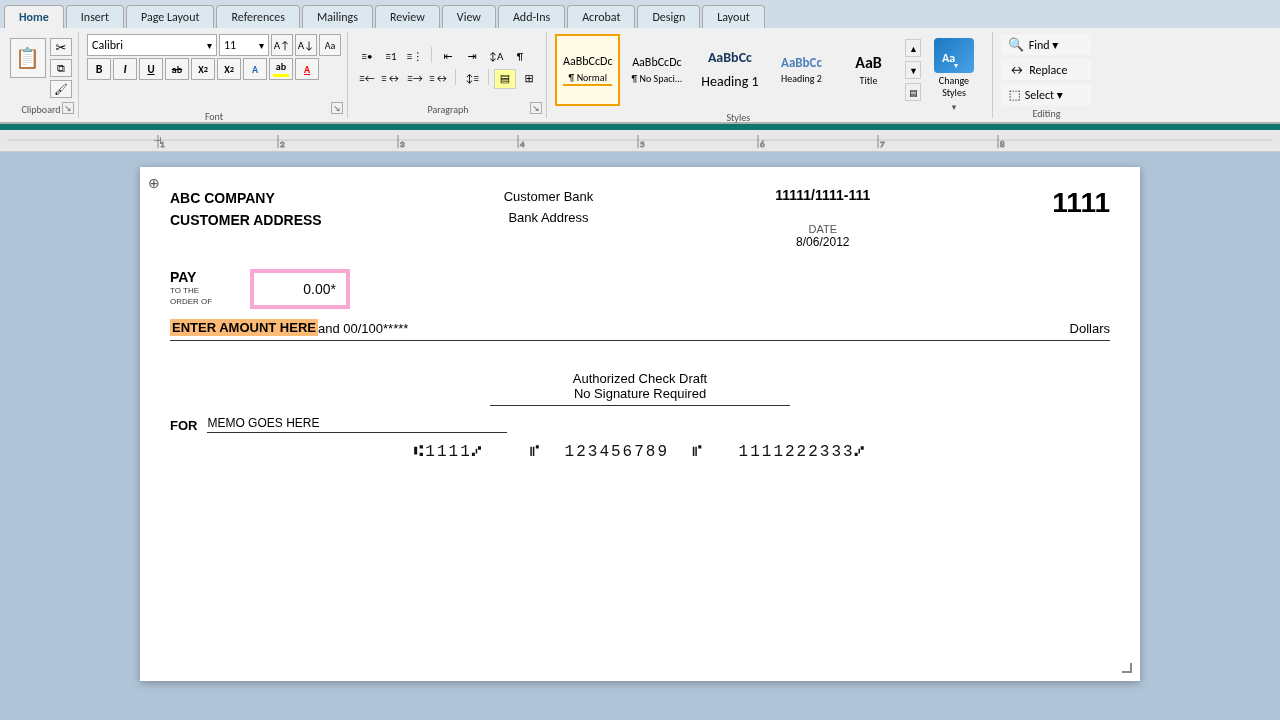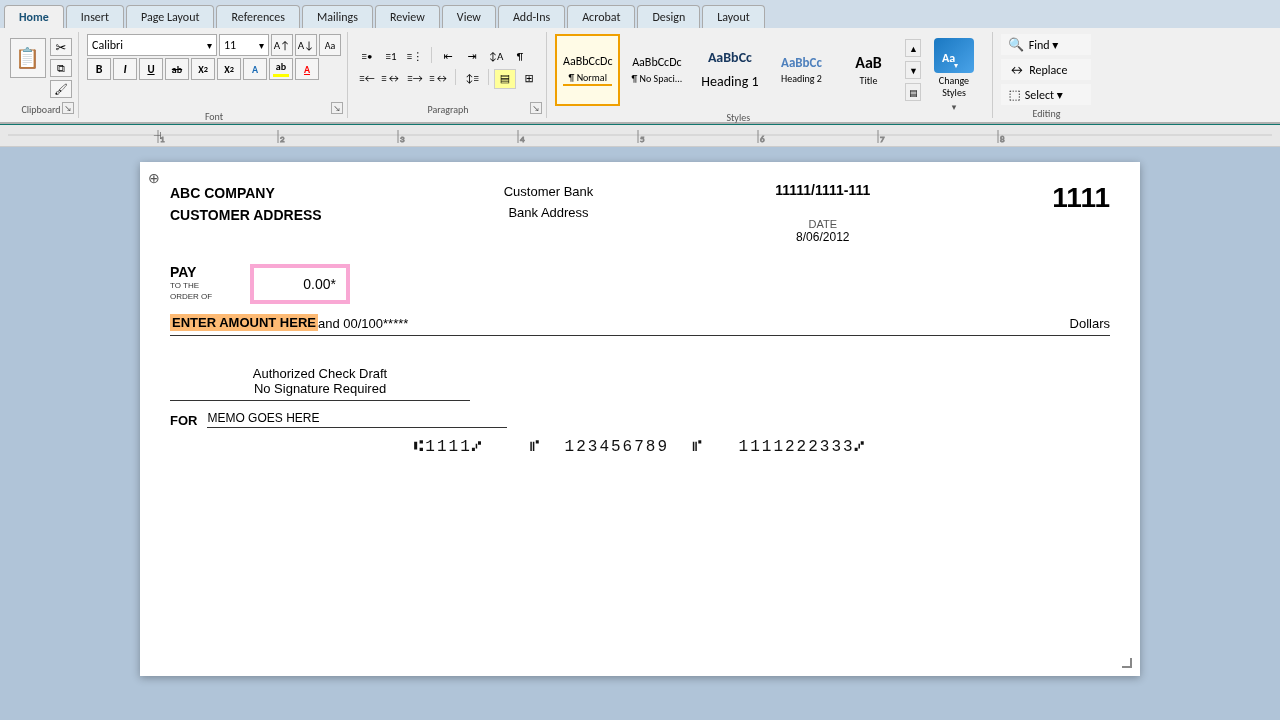--- a/index.html
+++ b/index.html
@@ -1,19 +1,19 @@
 <!DOCTYPE html>
 <html><head>
   <meta charset="utf-8">
   <style>
     * { margin: 0; padding: 0; box-sizing: border-box; }
     body { width: 1280px; height: 720px; overflow: hidden; background: #b0c4d8; font-family: 'Calibri', Arial, sans-serif; font-size: 13px; }
 
     
-    .ribbon-container { background: #6d28d9; border-bottom: 1px solid #0f766e; }
+    .ribbon-container { background: #6d28d9; border-bottom: 6px solid #0f766e; }
 
     
     .tab-bar { display: flex; background: #cfdce8; height: 28px; align-items: flex-end; padding-left: 4px; gap: 2px; }
     .tab { padding: 4px 14px; font-size: 12px; cursor: pointer; background: #dce8f0; border-top-left-radius: 4px; border-top-right-radius: 4px; border: 1px solid #aaa; border-bottom: none; color: #222; }
     .tab.active { background: #f0f0f0; font-weight: 600; color: #1a5276; }
     .ribbon-sep { width: 1px; height: 22px; background: #ccc; margin: 0 3px; }
 
     
     .ribbon-main { display: flex; background: #f0f0f0; height: 96px; padding: 4px; gap: 2px; border-bottom: 2px solid #b0b0b0; }
     .ribbon-group { display: flex; flex-direction: column; border-right: 1px solid #ccc; padding: 2px 6px; min-width: fit-content; position: relative; }
@@ -57,21 +57,21 @@
     .check-number { font-size: 28px; font-weight: bold; }
     .routing-num { font-size: 14px; font-weight: bold; }
     .date-area { font-size: 11px; color: #555; margin-top: 20px; }
     .date-val { font-size: 12px; }
 
     .pay-section { display: flex; align-items: flex-start; margin-bottom: 10px; gap: 10px; }
     .amount-box { border: 4px solid #f9a8d4; padding: 6px 10px; font-size: 14px; width: 100px; text-align: right; min-height: 40px; display: flex; align-items: center; justify-content: flex-end; }
     .amount-words-highlight { background: #fdba74; padding: 1px 2px; font-size: 13px; font-weight: bold; cursor: pointer; }
     .amount-words-rest { font-size: 13px; }
 
-    .sig-section { display: flex; justify-content: flex-start; margin-bottom: 10px; margin-top: 16px; }
+    .sig-section { display: flex; justify-content: center; margin-bottom: 10px; margin-top: 16px; }
 
     .for-section { display: flex; align-items: flex-end; gap: 10px; margin-bottom: 10px; }
     .for-label { font-size: 13px; font-weight: bold; }
 
     .micr-line { text-align: center; font-size: 16px; font-family: 'Courier New', monospace; letter-spacing: 2px; margin-top: 10px; color: #111; }
 
     .corner-handle { position: absolute; bottom: 8px; right: 8px; width: 10px; height: 10px; border-right: 2px solid #888; border-bottom: 2px solid #888; cursor: se-resize; }
     .plus-handle { position: absolute; top: 8px; left: 8px; color: #555; cursor: pointer; font-size: 14px; }
 
     

